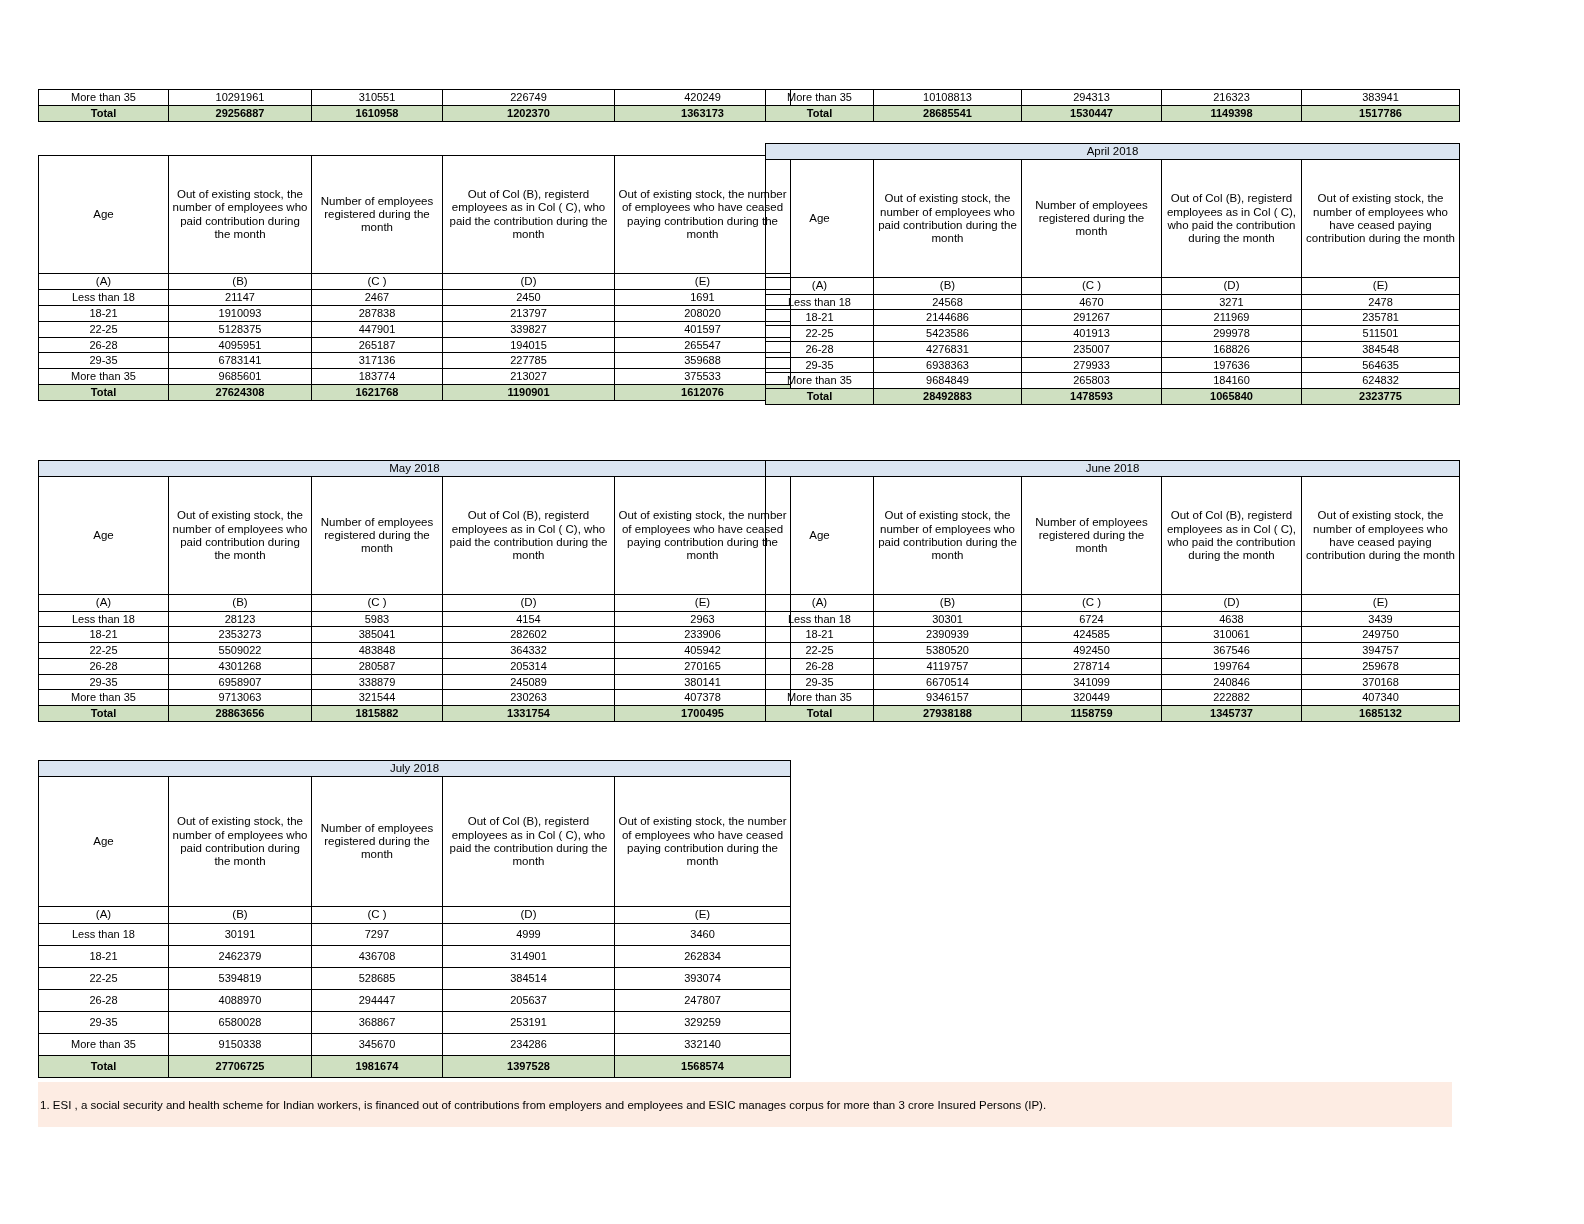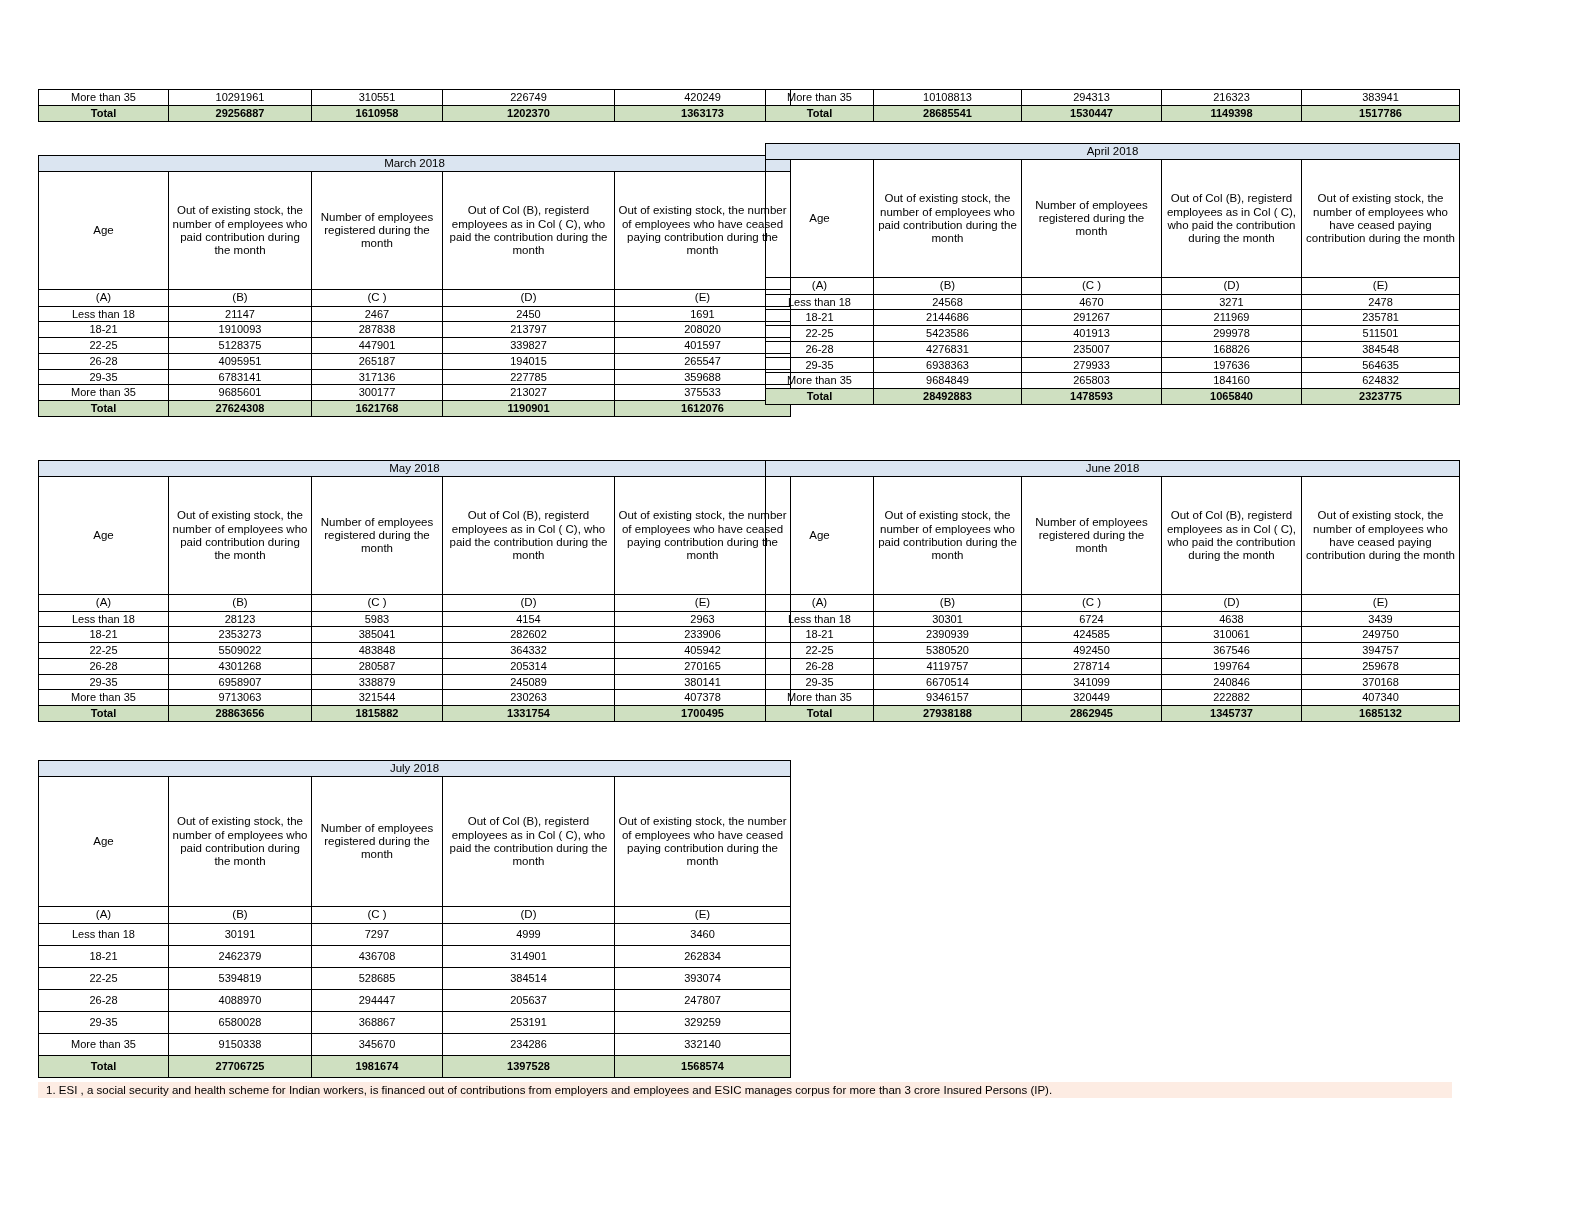--- a/index.html
+++ b/index.html
@@ -103,26 +103,26 @@
   col.r-b   { width: 148px; }
   col.r-c   { width: 140px; }
   col.r-d   { width: 140px; }
   col.r-e   { width: 158px; }
 
   .footnote {
     position: absolute;
     left: 38px;
     top: 1082px;
     width: 1414px;
-    height: 16px;
+    height: 45px;
     background: #fdece3;
     font-size: 11.5px;
     display: flex;
     align-items: center;
-    padding-left: 8px;
+    padding-left: 2px;
     box-sizing: border-box;
   }
 </style>
 </head>
 <body>
 
 <div class="sheet">
 
   <div class="frag" style="left:38px; top:89px; width:714px;">
     <table class="grid">
@@ -183,23 +183,20 @@
   <div class="block" style="left:38px; top:155px; width:714px;">
     <table class="grid">
       <colgroup>
           <col class="c-age">
           <col class="c-b">
           <col class="c-c">
           <col class="c-d">
           <col class="c-e">
         </colgroup>
       <tbody>
-        <tr class="month-head">
-          <td colspan="5">March 2018</td>
-        </tr>
         <tr class="col-head" style="height:118px;">
           <td class="age-cell">Age</td>
           <td>Out of existing stock, the number of employees who paid contribution during the month</td>
           <td>Number of employees registered during the month</td>
           <td>Out of Col (B), registerd employees as in Col ( C), who paid the contribution during the month</td>
           <td>Out of existing stock, the number of  employees who have ceased paying contribution during the month</td>
         </tr>
         <tr class="col-letter">
           <td>(A)</td>
           <td>(B)</td>
@@ -238,21 +235,21 @@
         <tr>
           <td class="lbl">29-35</td>
           <td class="num">6783141</td>
           <td class="num">317136</td>
           <td class="num">227785</td>
           <td class="num">359688</td>
         </tr>
         <tr>
           <td class="lbl">More than 35</td>
           <td class="num">9685601</td>
-          <td class="num">300177</td>
+          <td class="num">183774</td>
           <td class="num">213027</td>
           <td class="num">375533</td>
         </tr>
         <tr class="total-row">
           <td class="lbl">Total</td>
           <td class="num">27624308</td>
           <td class="num">1621768</td>
           <td class="num">1190901</td>
           <td class="num">1612076</td>
         </tr>
@@ -485,21 +482,21 @@
         <tr>
           <td class="lbl">More than 35</td>
           <td class="num">9346157</td>
           <td class="num">320449</td>
           <td class="num">222882</td>
           <td class="num">407340</td>
         </tr>
         <tr class="total-row">
           <td class="lbl">Total</td>
           <td class="num">27938188</td>
-          <td class="num">2862945</td>
+          <td class="num">1158759</td>
           <td class="num">1345737</td>
           <td class="num">1685132</td>
         </tr>
       </tbody>
     </table>
   </div>
 
   <div class="block" style="left:38px; top:760px; width:714px;">
     <table class="grid">
       <colgroup>

